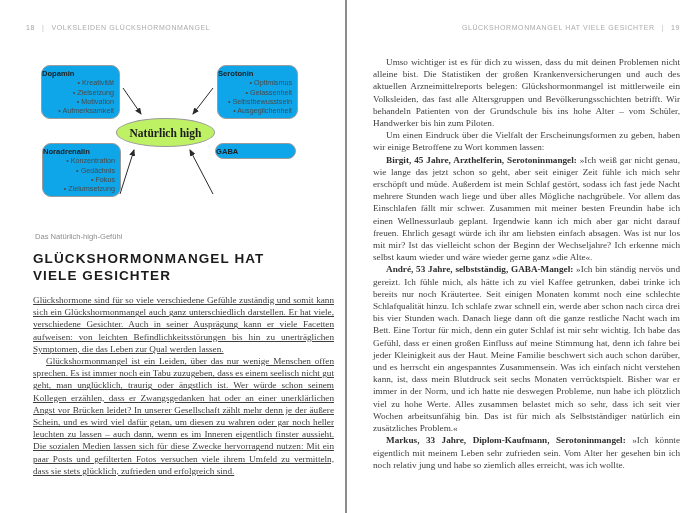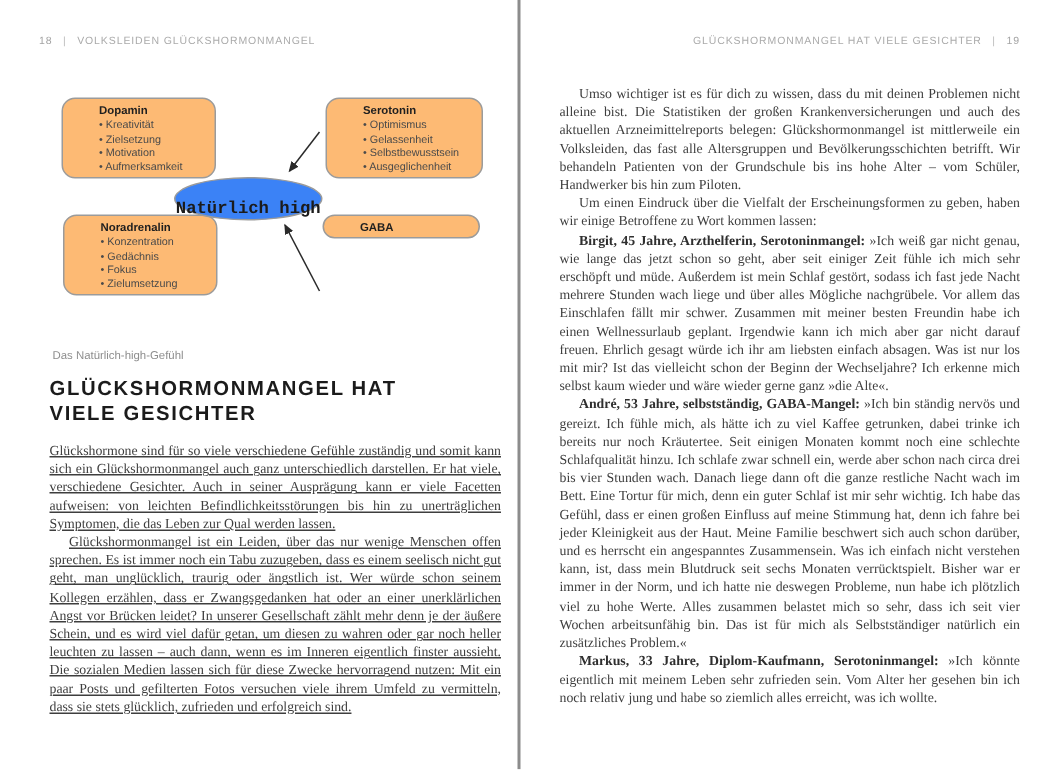--- a/index.html
+++ b/index.html
@@ -10,34 +10,34 @@
   
   .runhead{position:absolute;top:24px;font-family:"Liberation Sans",sans-serif;
            font-size:7px;letter-spacing:0.6px;color:#ababab;white-space:nowrap;}
   .runhead-left{left:26px;}
   .runhead-right{left:373px;width:307px;text-align:right;}
   .runhead .pagenum{color:#a4a4a4;}
   .runhead .sep{margin:0 7px;color:#bcbcbc;}
 
   
   .diagram{position:absolute;left:0;top:56px;width:346px;height:152px;}
-  .node{position:absolute;border:1px solid #9b9b9b;border-radius:9px;background:#fdba74;
-        padding:3px 5px 2px 24px;font-family:"Liberation Sans",sans-serif;}
+  .node{position:absolute;border:1px solid #9b9b9b;border-radius:9px;background:#0ea5e9;
+        padding:3px 5px 2px 0;font-family:"Liberation Sans",sans-serif;}
   .node-title{font-weight:bold;font-size:7.6px;color:#1f1f1f;line-height:9.4px;}
   .node-items{margin:0;padding:0;list-style:none;font-size:7.2px;color:#4a4a4a;}
-  .node-items li{line-height:9.3px;white-space:nowrap;}
+  .node-items li{line-height:9.3px;white-space:nowrap;text-align:right;}
   .node-items li::before{content:"• ";}
   .node-tl{left:41px;top:9px;width:72px;}
   .node-tr{left:217px;top:9px;width:74px;}
   .node-bl{left:42px;top:87px;width:72px;}
   .node-br{left:215px;top:87px;width:74px;}
   .ellipse{position:absolute;left:116px;top:62px;width:97px;height:27px;
-           border:1px solid #9b9b9b;border-radius:50%;background:#3b82f6;
-           display:flex;align-items:flex-end;justify-content:center;
-           font-family:Liberation Mono, monospace;font-weight:bold;
+           border:1px solid #9b9b9b;border-radius:50%;background:#bef264;
+           display:flex;align-items:center;justify-content:center;
+           font-family:Liberation Serif, serif;font-weight:bold;
            font-size:11.5px;color:#1b1b1b;white-space:nowrap;}
   .arrows{position:absolute;left:0;top:0;width:346px;height:152px;}
 
   .caption{position:absolute;left:35px;top:220px;font-family:"Liberation Sans",sans-serif;
            font-size:7.6px;color:#8d8d8d;margin-top:12px;}
 
   .heading{position:absolute;left:33px;top:250px;width:262px;margin:0;
            font-family:"Liberation Sans",sans-serif;font-weight:bold;
            font-size:13.5px;line-height:17px;letter-spacing:1.1px;color:#1b1b1b;}
 

